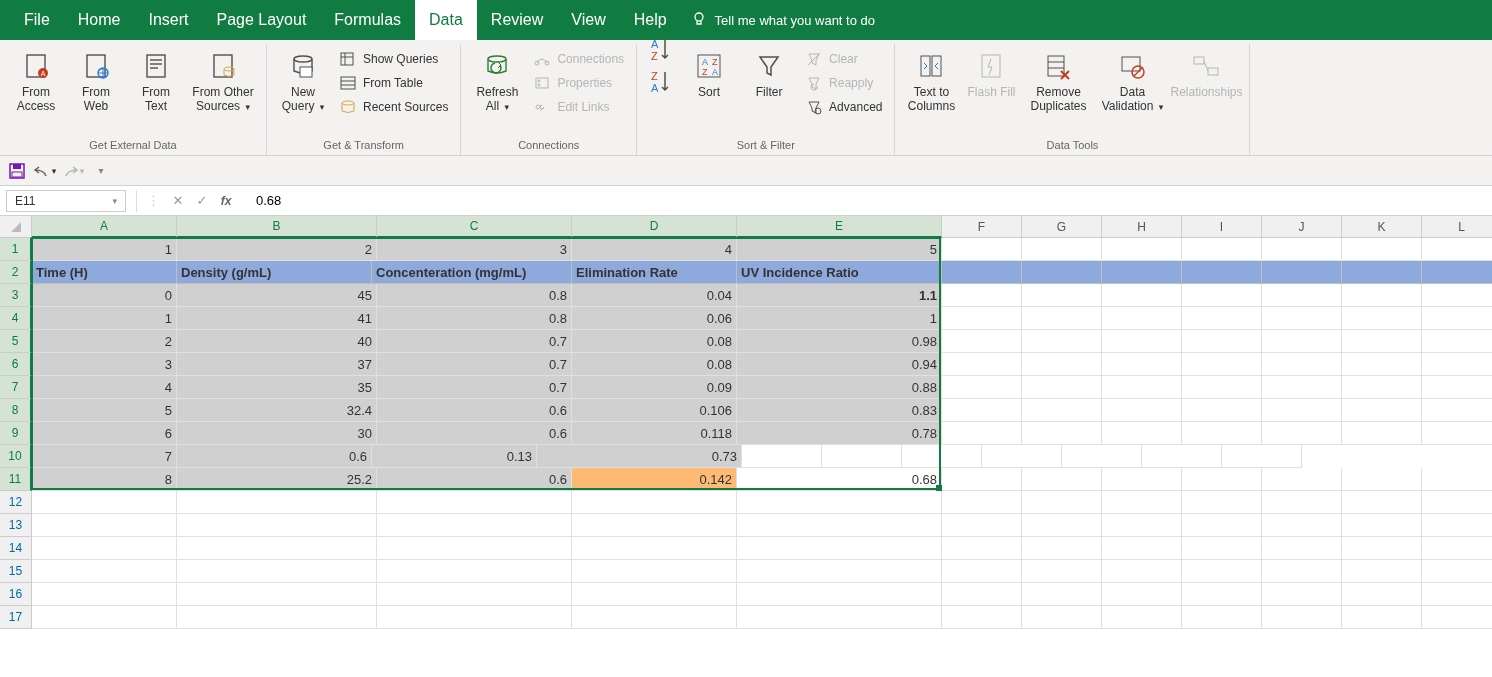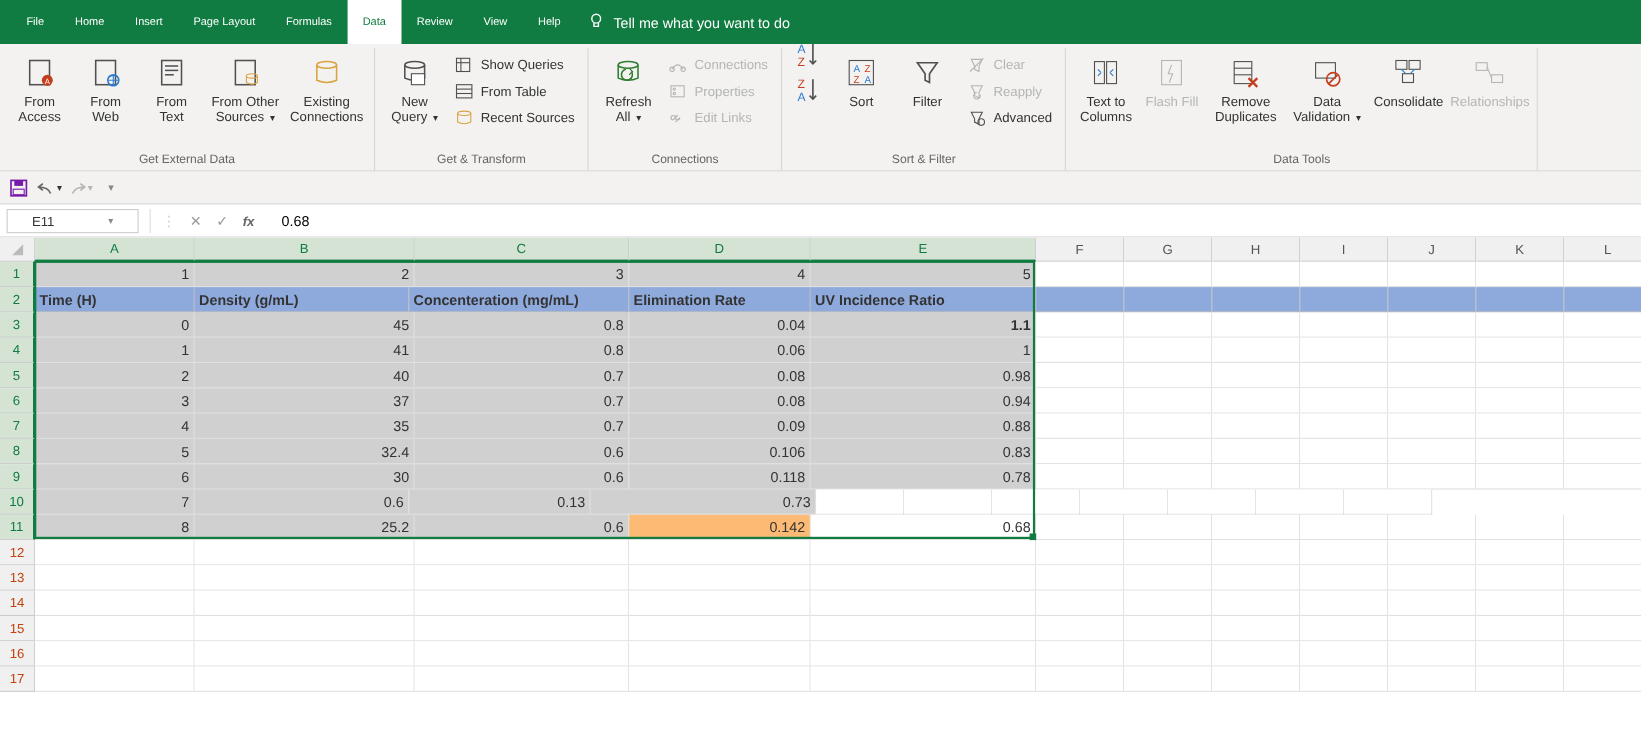--- a/index.html
+++ b/index.html
@@ -1,19 +1,19 @@
 <!DOCTYPE html>
 <html><head>
 <meta charset="utf-8">
 <style>
   * { box-sizing: border-box; margin:0; padding:0; }
   body { font-family: 'Segoe UI', Tahoma, sans-serif; font-size:13px; color:#333; background:#fff; user-select:none; overflow:hidden; width:1492px; height:677px; }
   
   .menu-bar { background:#107c41; height:40px; display:flex; align-items:center; color:#fff; padding:0 0 0 10px; }
-  .menu-item { padding:0 14px; height:40px; display:flex; align-items:center; cursor:pointer; font-size:10px; }
+  .menu-item { padding:0 14px; height:40px; display:flex; align-items:center; cursor:pointer; font-size:16px; }
   .menu-item.active { background:#fff; color:#107c41; }
   .tell-me { display:flex; align-items:center; margin-left:10px; }
   .bulb-icon { margin-right:8px; }
   .bulb-icon svg { width:16px; height:16px; }
   
   .ribbon { background:#f3f2f1; border-bottom:1px solid #d0d0d0; height:116px; display:flex; padding:4px 0 0 0; }
   .ribbon-group { display:flex; flex-direction:column; align-items:center; border-right:1px solid #d6d6d6; padding:0 8px; }
   .ribbon-group-body { display:flex; flex:1; align-items:flex-start; gap:4px; padding-top:2px;}
   .ribbon-group-label { font-size:11px; color:#666; padding:2px 0 2px 0; height:18px; }
   .big-btn { display:flex; flex-direction:column; align-items:center; justify-content:flex-start; width:56px; padding:2px 2px 0 2px; cursor:pointer; text-align:center; font-size:12px; line-height:1.15; gap:2px;}
@@ -24,33 +24,33 @@
   .mini-btn { display:flex; align-items:center; gap:6px; font-size:12px; padding:2px 4px; cursor:pointer; white-space:nowrap;}
   .mini-btn .ic { width:18px; height:18px; display:flex; align-items:center; justify-content:center;}
   .disabled { color:#b5b5b5; }
   .disabled svg * { stroke:#b5b5b5 !important; fill:none;}
   .dd-caret { font-size:9px; margin-left:2px;}
   
   .qat { background:#f3f2f1; height:30px; border-bottom:1px solid #d0d0d0; display:flex; align-items:center; padding:0 8px; gap:10px;}
   .qat .ic { width:18px; height:18px; display:flex; align-items:center; justify-content:center; cursor:pointer;}
   
   .formula-bar { height:30px; border-bottom:1px solid #d0d0d0; display:flex; align-items:center; background:#fff;}
-  .name-box { width:120px; border:1px solid #ccc; margin:0 6px; height:22px; display:flex; align-items:center; padding:0 22px; font-size:12px; justify-content:space-between;}
+  .name-box { width:120px; border:1px solid #ccc; margin:0 6px; height:22px; display:flex; align-items:center; padding:0 8px; font-size:12px; justify-content:space-between;}
   .fb-sep { width:1px; height:22px; background:#ddd; margin:0 4px;}
   .fb-btn { width:24px; height:22px; display:flex; align-items:center; justify-content:center; color:#999; cursor:pointer;}
   .fx { font-style:italic; font-weight:bold; color:#666; font-size:12px;}
   .formula-input { flex:1; border:none; outline:none; height:22px; padding:0 8px; font-size:13px; margin-left:10px;}
   
   .grid-wrap { display:flex; height:calc(677px - 40px - 116px - 30px - 30px); overflow:hidden; background:#fff;}
   .corner { width:32px; height:22px; background:#f0f0f0; border-right:1px solid #ccc; border-bottom:1px solid #ccc; display:flex; align-items:center; justify-content:center;}
   .col-headers { display:flex; height:22px; }
   .col-h { height:22px; border-right:1px solid #ccc; border-bottom:1px solid #ccc; background:#f0f0f0; display:flex; align-items:center; justify-content:center; font-size:12px; color:#555; }
   .col-h.sel { background:#d5e3d5; color:#107c41; border-bottom:2px solid #107c41;}
   .row-headers { display:flex; flex-direction:column; }
-  .row-h { width:32px; height:23px; border-right:1px solid #ccc; border-bottom:1px solid #ccc; background:#f0f0f0; display:flex; align-items:center; justify-content:center; font-size:12px; color:#c2410c;}
+  .row-h { width:32px; height:23px; border-right:1px solid #ccc; border-bottom:1px solid #ccc; background:#f0f0f0; display:flex; align-items:center; justify-content:center; font-size:12px; color:#0369a1;}
   .row-h.sel { background:#d5e3d5; color:#107c41; border-right:2px solid #107c41;}
   .cells { position:relative; }
   .row { display:flex; height:23px;}
   .cell { height:23px; border-right:1px solid #e0e0e0; border-bottom:1px solid #e0e0e0; padding:0 4px; display:flex; align-items:center; font-size:13px; overflow:hidden; white-space:nowrap;}
   .r-align { justify-content:flex-end;}
   .hdr-row .cell { background:#8ea9db; font-weight:bold; border-right:1px solid #bfbfbf; border-bottom:1px solid #bfbfbf;}
   .sel-range .cell { background:#d9d9d9; }
   .sel-range .cell.active { background:#fff; }
   .selection-outline { position:absolute; border:2px solid #107c41; pointer-events:none; }
   .sel-handle { position:absolute; width:6px; height:6px; background:#107c41; right:-3px; bottom:-3px;}
@@ -117,29 +117,20 @@
         <div class="big-btn wide">
           <div class="ic">
             <svg width="30" height="30">
               <rect x="6" y="4" width="18" height="22" stroke="#505050" stroke-width="1.4" fill="none"></rect>
               <ellipse cx="21" cy="18" rx="5" ry="2" fill="none" stroke="#d9a441"></ellipse>
               <path d="M16 18 L16 24 Q21 27 26 24 L26 18" fill="none" stroke="#d9a441"></path>
             </svg>
           </div>
           <div class="lbl">From Other Sources <span class="dd-caret">▾</span></div>
         </div>
-        <div class="big-btn wide">
-          <div class="ic">
-            <svg width="30" height="30">
-              <ellipse cx="15" cy="8" rx="9" ry="3" fill="none" stroke="#d9a441" stroke-width="1.4"></ellipse>
-              <path d="M6 8 L6 22 Q15 26 24 22 L24 8" fill="none" stroke="#d9a441" stroke-width="1.4"></path>
-            </svg>
-          </div>
-          <div class="lbl">Existing Connections</div>
-        </div>
       </div>
       <div class="ribbon-group-label">Get External Data</div>
     </div>
     <div class="ribbon-group">
       <div class="ribbon-group-body">
         <div class="big-btn">
           <div class="ic">
             <svg width="30" height="30">
               <ellipse cx="15" cy="8" rx="9" ry="3" fill="none" stroke="#505050" stroke-width="1.4"></ellipse>
               <path d="M6 8 L6 20 Q15 24 24 20 L24 8" fill="none" stroke="#505050" stroke-width="1.4"></path>
@@ -329,31 +320,20 @@
         </div>
         <div class="big-btn wide">
           <div class="ic">
             <svg width="30" height="30">
               <rect x="5" y="6" width="18" height="14" fill="none" stroke="#505050"></rect>
               <circle cx="21" cy="21" r="6" fill="none" stroke="#c43e1c" stroke-width="1.5"></circle>
               <line x1="17" y1="25" x2="25" y2="17" stroke="#c43e1c" stroke-width="1.5"></line>
             </svg>
           </div>
           <div class="lbl">Data Validation <span class="dd-caret">▾</span></div>
-        </div>
-        <div class="big-btn wide">
-          <div class="ic">
-            <svg width="30" height="30">
-              <rect x="4" y="4" width="10" height="8" fill="none" stroke="#505050"></rect>
-              <rect x="16" y="4" width="10" height="8" fill="none" stroke="#505050"></rect>
-              <rect x="10" y="16" width="10" height="8" fill="none" stroke="#505050"></rect>
-              <path d="M9 12 L13 16 M21 12 L17 16" stroke="#2b7cd3" fill="none"></path>
-            </svg>
-          </div>
-          <div class="lbl">Consolidate</div>
         </div>
         <div class="big-btn wide disabled">
           <div class="ic">
             <svg width="30" height="30">
               <rect x="3" y="6" width="10" height="7" fill="none" stroke="#bbb"></rect>
               <rect x="17" y="17" width="10" height="7" fill="none" stroke="#bbb"></rect>
               <path d="M13 10 L17 20" stroke="#bbb"></path>
             </svg>
           </div>
           <div class="lbl">Relationships</div>

